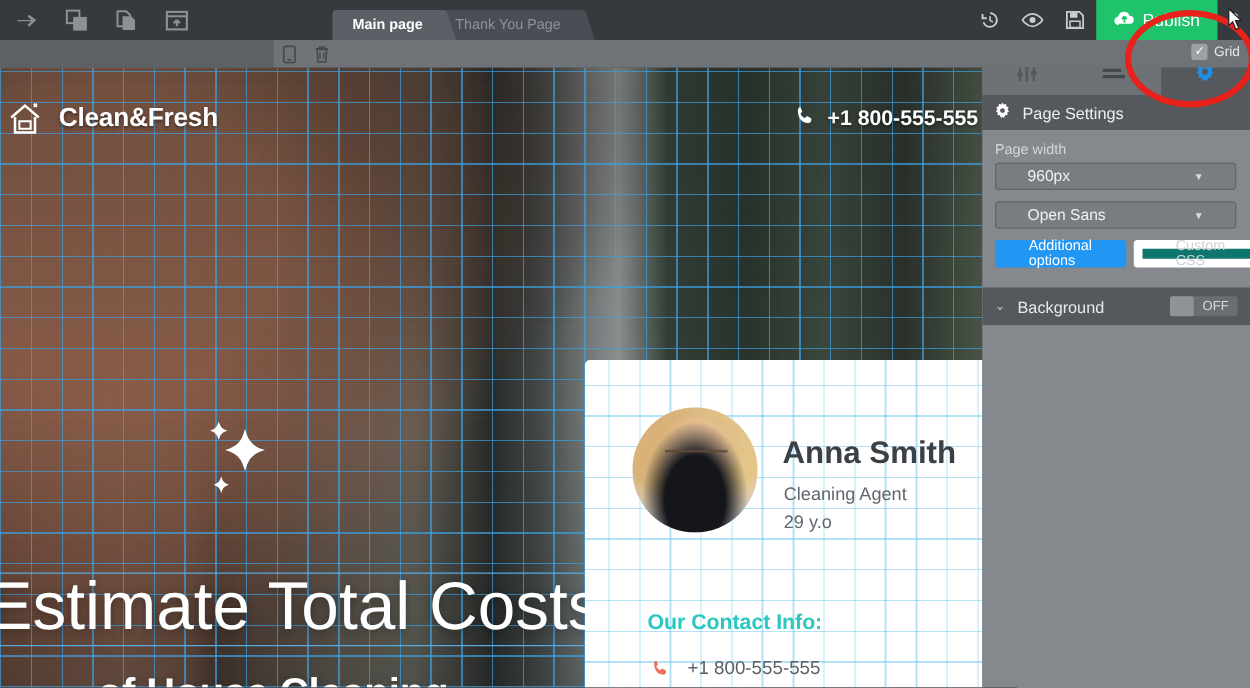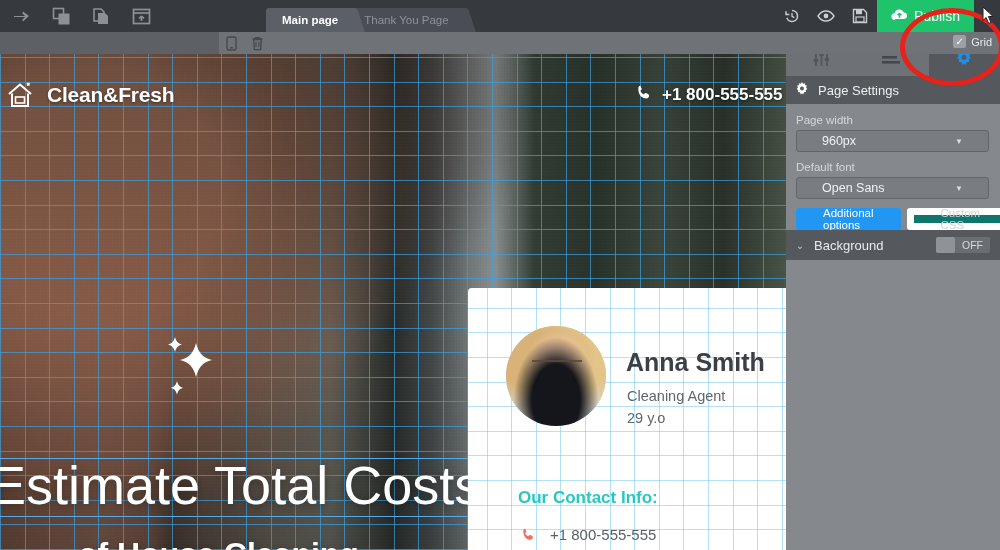--- a/index.html
+++ b/index.html
@@ -439,21 +439,20 @@
     <span>Page Settings</span>
   </div>
 
   <div class="panel-body">
     <div class="fld-label">Page width</div>
     <div class="sel">
       <span>960px</span>
       <span class="car">▼</span>
     </div>
 
-    <div class="fld-label">Default font</div>
     <div class="sel">
       <span>Open Sans</span>
       <span class="car">▼</span>
     </div>
 
     <div class="btnrow">
       <div class="bbtn primary">Additional options</div>
       <div class="bbtn ghost">Custom CSS</div>
     </div>
   </div>

